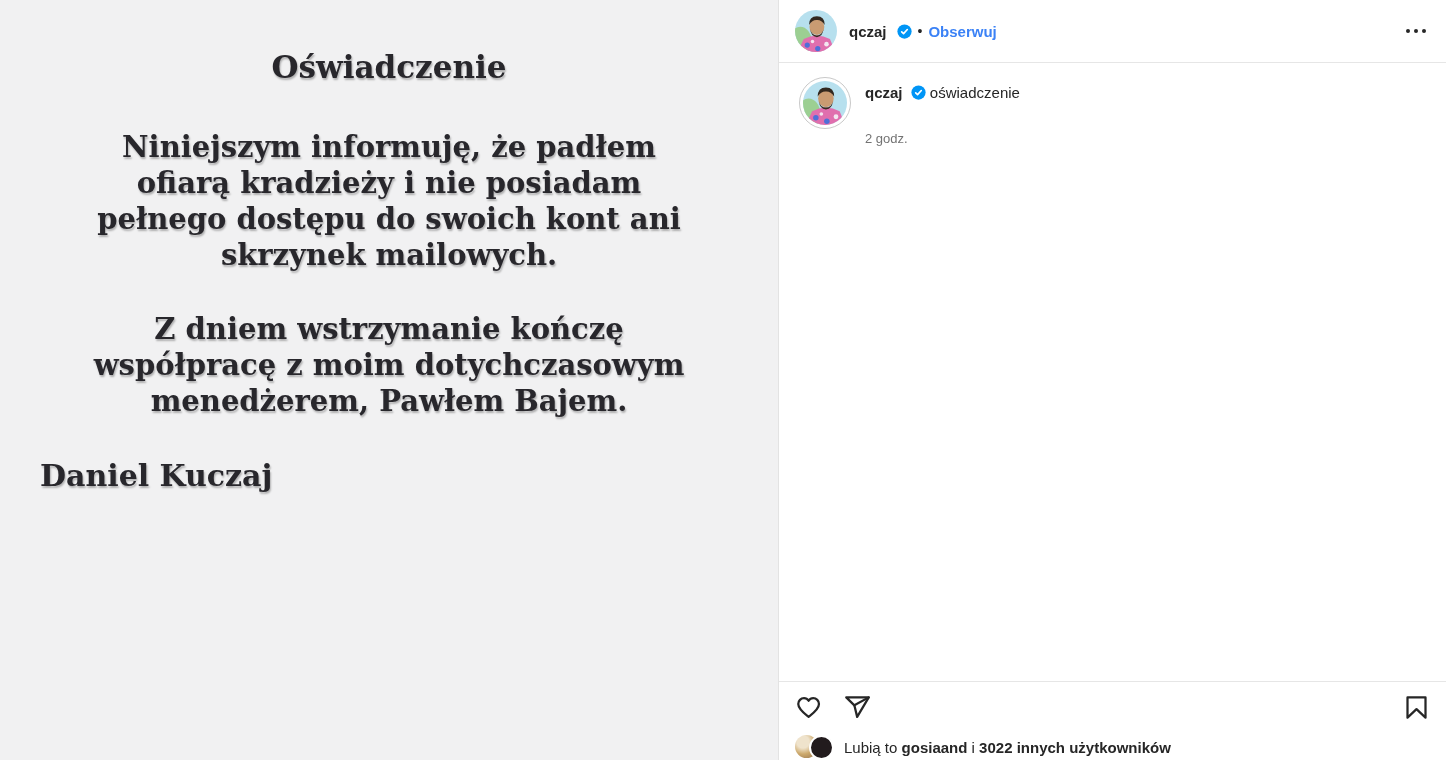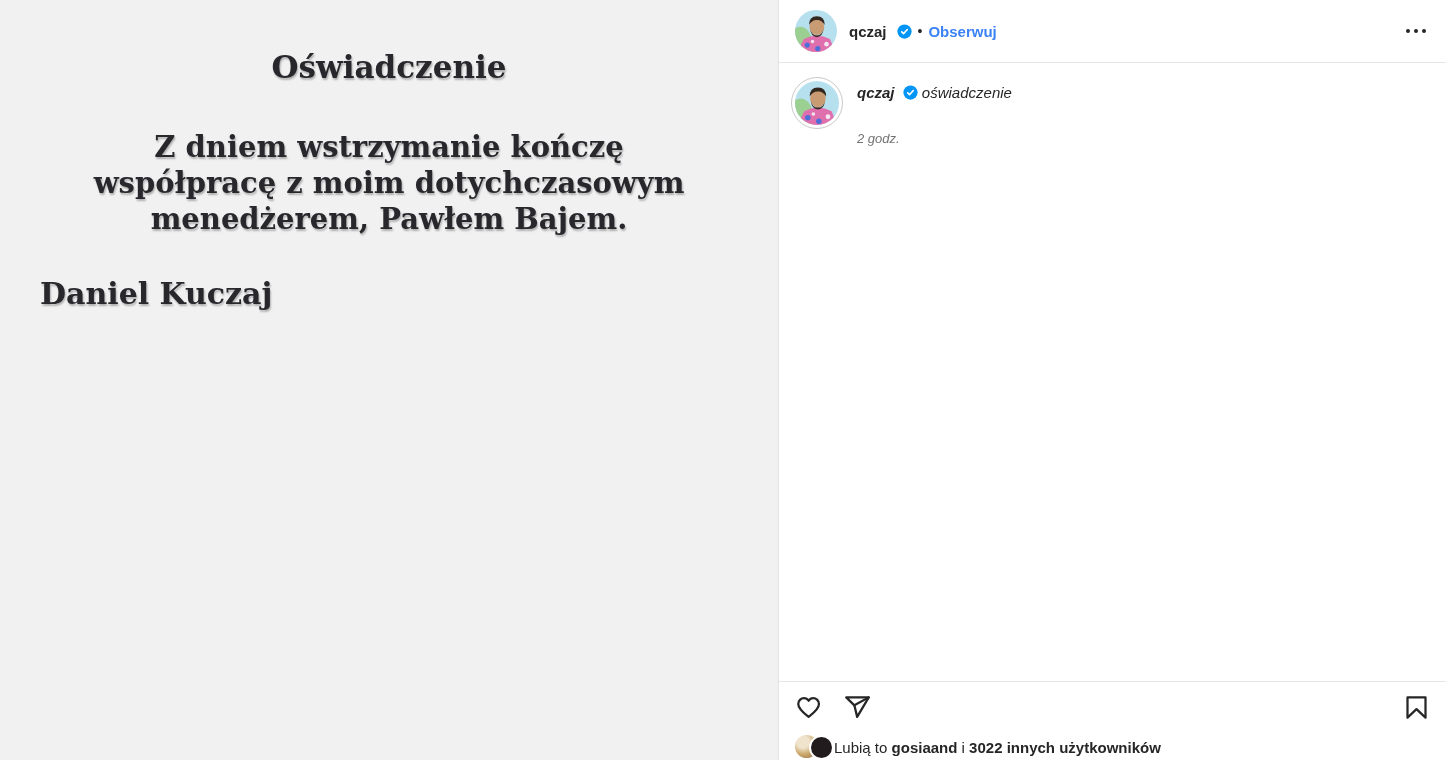--- a/index.html
+++ b/index.html
@@ -27,55 +27,59 @@
             cursor:pointer; display:block; }
   .avatar svg { width:100%; height:100%; display:block; }
   .uname { font-size:15px; font-weight:600; color:#262626; cursor:pointer; }
   .badge { width:15px; height:15px; display:inline-block; vertical-align:-2px; margin-left:4px; }
   .hdr-row { display:flex; align-items:center; gap:6px; }
   .dot { color:#262626; font-size:14px; }
   .follow { color:#3b82f6; font-size:15px; font-weight:600; cursor:pointer; }
   .more-btn { margin-left:auto; display:flex; gap:4px; padding:8px 4px; cursor:pointer; }
   .more-btn i { width:4px; height:4px; border-radius:50%; background:#262626; display:block; }
 
-  .comments { flex:1; padding:14px 12px; overflow:hidden;font-style:italic; }
+  .comments { flex:1; padding:14px 20px; overflow:hidden; }
   .caption-row { display:flex; gap:14px; align-items:flex-start; }
   .story-ring { width:52px; height:52px; border-radius:50%; border:1px solid #c9c9c9;
                 padding:3px; flex:none; cursor:pointer; }
   .story-ring .avatar { width:44px; height:44px; }
   .cap-body { padding-top:6px; font-size:15px; color:#262626; line-height:20px; }
   .cap-text { font-weight:400; }
   .cap-time { margin-top:26px; font-size:13px; color:#737373; }
 
   .footer { flex:none; border-top:1px solid #e6e6e6; }
   .actions { display:flex; align-items:center; gap:22px; padding:12px 16px 8px; }
   .icon-btn { background:none; border:none; padding:0; cursor:pointer; display:block; }
   .icon-btn svg { display:block; width:27px; height:27px; }
   .icon-stroke { fill:none; stroke:#262626; stroke-width:2; stroke-linecap:round; stroke-linejoin:round; }
   .save { margin-left:auto; }
 
-  .likes { display:flex; align-items:center; padding:6px 16px 0; }
+  .likes { display:flex; align-items:center; gap:10px; padding:6px 16px 0; }
   .likers { display:flex; cursor:pointer; }
   .mini-av { width:23px; height:23px; border-radius:50%; flex:none; }
   .mini-av.first { background:radial-gradient(circle at 35% 30%, #efe3cc 0 28%, #cdaa6e 55%, #8d6c49 100%); }
   .mini-av.second { margin-left:-9px; border:2px solid #fff; width:25px; height:25px;
                     background:radial-gradient(circle at 50% 38%, #6d5044 0 24%, #2c2326 65%, #18131 5 100%);
                     background-color:#221b1d; }
   .likes-text { font-size:15px; color:#262626; }
   .likes-text b { font-weight:600; cursor:pointer; }
   .post-time { padding:7px 16px 10px; font-size:13px; color:#737373; }
 </style>
 </head>
 <body>
 
 <div class="post">
 
   <div class="media">
     <div class="statement">
       <h1>Oświadczenie</h1>
+      <p>Niniejszym informuję, że padłem
+ofiarą kradzieży i nie posiadam
+pełnego dostępu do swoich kont ani
+skrzynek mailowych.</p>
       <p>Z dniem wstrzymanie kończę
 współpracę z moim dotychczasowym
 menedżerem, Pawłem Bajem.</p>
       <div class="signature">Daniel Kuczaj</div>
     </div>
   </div>
 
   <div class="panel">
 
     <div class="post-header">

